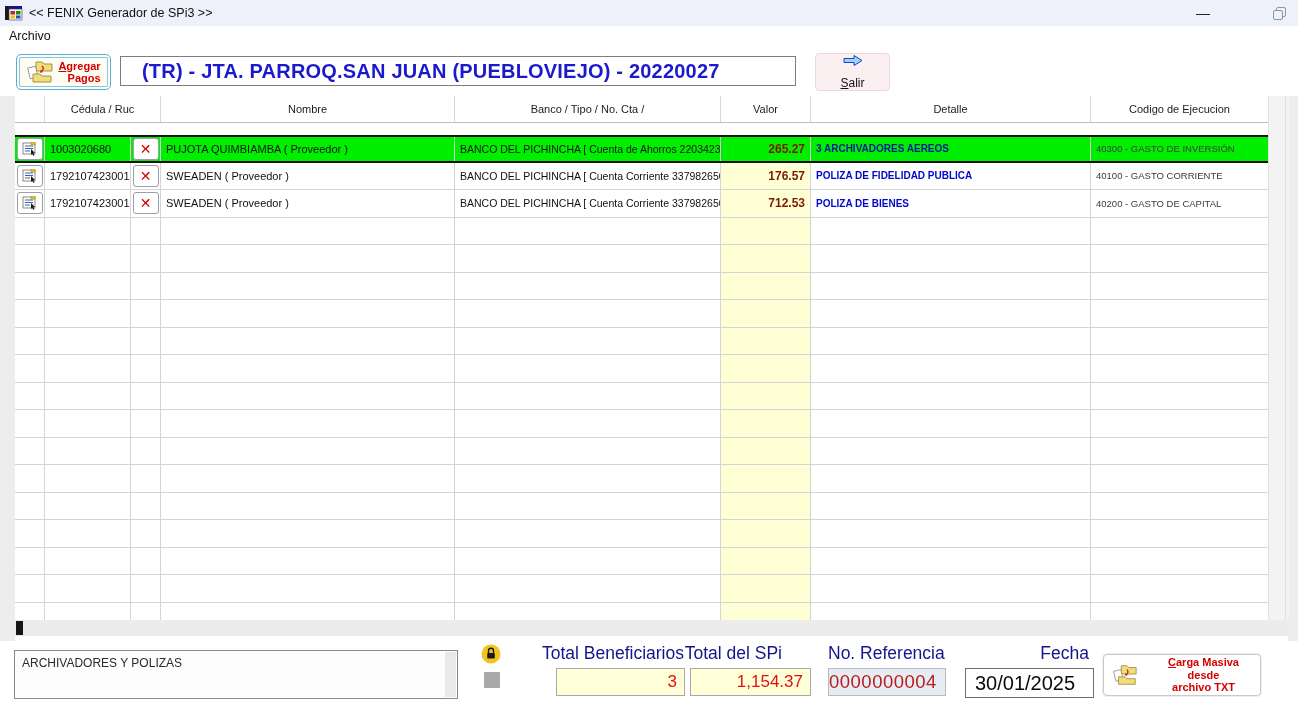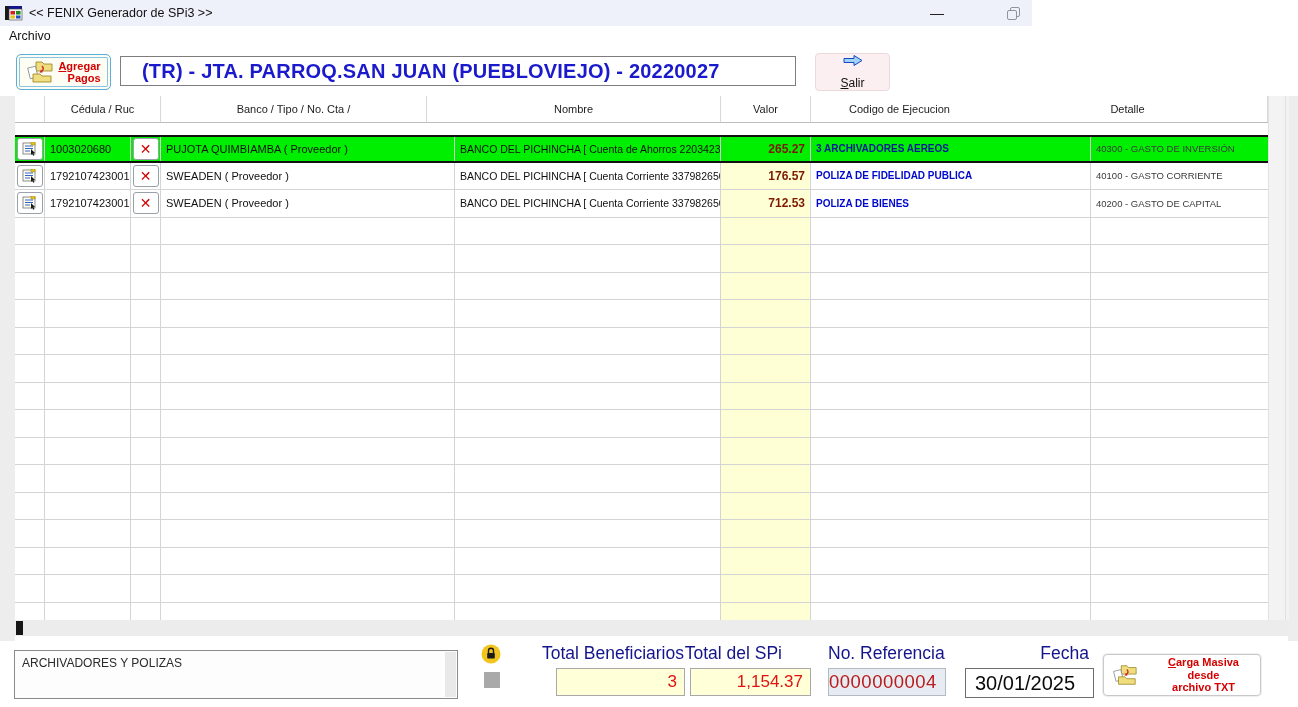--- a/index.html
+++ b/index.html
@@ -1,20 +1,20 @@
 <!DOCTYPE html>
 <html><head>
 <meta charset="utf-8">
 <style>
   html,body{margin:0;padding:0;background:#cfcfcf;}
   .window{position:relative;width:1298px;height:707px;background:#ffffff;
     font-family:"Liberation Sans",sans-serif;overflow:hidden;
     outline:1px solid #9aa4b4;}
   
-  .titlebar{position:absolute;left:0;top:0;width:1032px;height:26px;background:#eef1f9;
+  .titlebar{position:absolute;left:0;top:0;width:1298px;height:26px;background:#eef1f9;
     display:flex;align-items:center;border-bottom:1px solid #e2e6ee;}
   .appicon{width:18px;height:18px;margin:0 6px 0 5px;flex:0 0 auto;}
   .title-text{font-size:12.5px;color:#111;}
   .winbtn{position:absolute;top:0;width:40px;height:25px;display:flex;align-items:center;justify-content:center;}
   .btn-min{right:75px;font-size:14px;color:#222;}
   .restore-glyph{position:relative;width:11px;height:11px;}
   .restore-glyph .r1{position:absolute;left:0;top:3px;width:8px;height:8px;border:1.4px solid #8e949e;border-radius:2px;background:#eef1f9;}
   .restore-glyph .r2{position:absolute;left:3px;top:0;width:8px;height:8px;border:1.4px solid #8e949e;border-radius:2px;}
   .btn-restore{right:0px;}
   
@@ -146,25 +146,25 @@
     </span>
   </button>
 
   <div class="left-gutter"></div>
   <div class="right-gutter"></div>
 
   <div class="grid">
     <div class="ghead">
       <div class="hcell h0"></div>
       <div class="hcell h1">Cédula / Ruc</div>
+      <div class="hcell h3">Nombre</div>
       <div class="hcell h4">Banco / Tipo / No. Cta /</div>
-      <div class="hcell h3">Nombre</div>
       <div class="hcell h5">Valor</div>
+      <div class="hcell h6">Detalle</div>
       <div class="hcell h7">Codigo de Ejecucion</div>
-      <div class="hcell h6">Detalle</div>
     </div>
     <div id="grid-body">
         <div class="grow sel">
           <div class="cell c0">
             <button class="rowbtn">
               <svg width="16" height="14" viewBox="0 0 16 14">
                 <rect x="1" y="1" width="12" height="11" fill="#fdfdf0" stroke="#707070" stroke-width="0.8"></rect>
                 <rect x="9" y="0" width="4" height="3" fill="#e8c414" stroke="#96821e" stroke-width="0.5"></rect>
                 <line x1="3" y1="4" x2="11" y2="4" stroke="#2050c8" stroke-width="0.9"></line>
                 <line x1="3" y1="6.5" x2="11" y2="6.5" stroke="#2050c8" stroke-width="0.9"></line>

